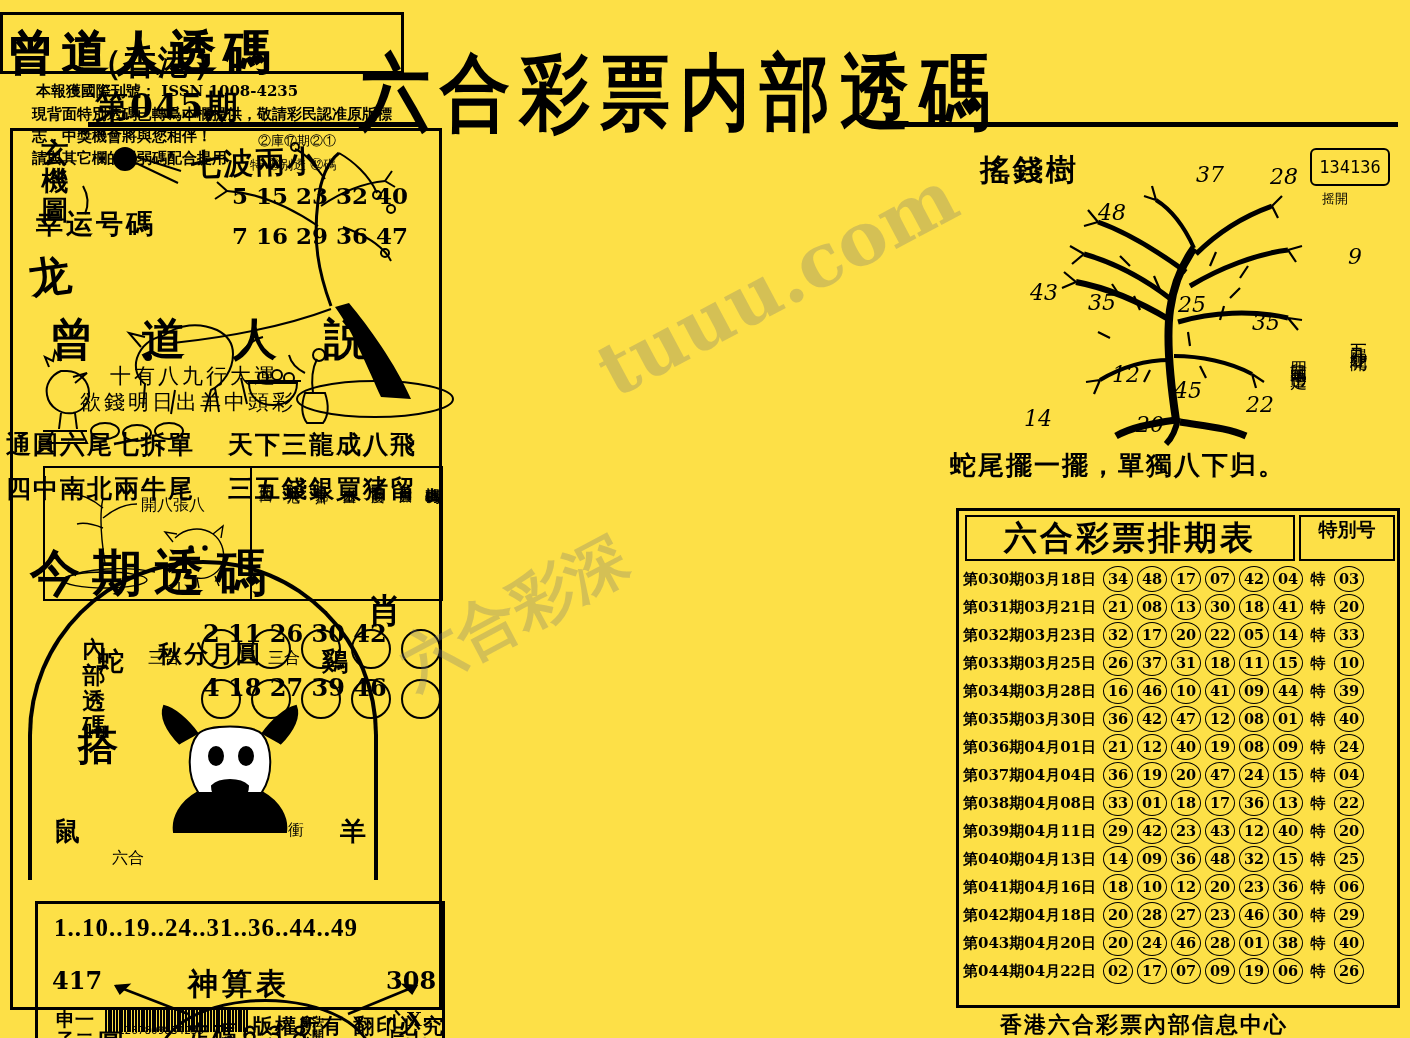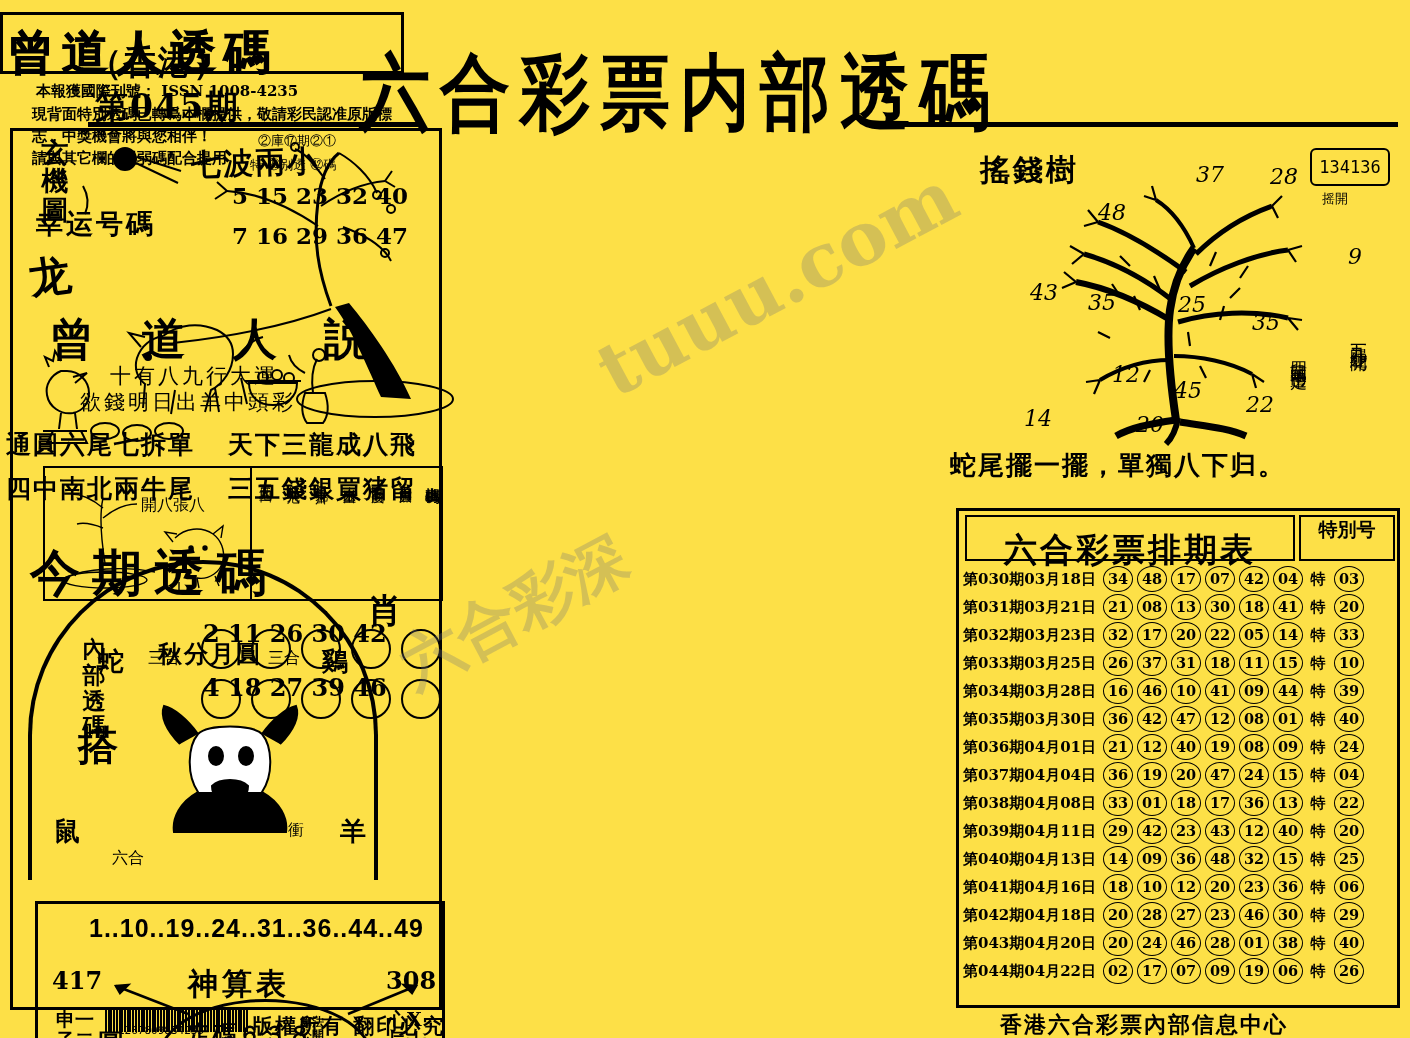--- a/index.html
+++ b/index.html
@@ -26,21 +26,21 @@
   .neibu{position:absolute;left:60px;top:505px;width:42px;font-family:"DejaVu Serif","Liberation Serif",serif;font-size:23px;font-weight:bold;line-height:1.12;text-align:center;}
   .pic-box{position:absolute;left:30px;top:335px;width:400px;height:135px;border:2px solid #000;box-sizing:border-box;}
   .pic-box .cap{position:absolute;left:96px;top:3px;font-size:16px;font-family:Liberation Serif, serif;margin-top:24px;}
   .pic-inner-div{position:absolute;left:205px;top:0;width:2px;height:131px;background:#000;}
   .glyphcol{position:absolute;font-family:"DejaVu Serif","Liberation Serif",serif;font-size:13px;line-height:1.15;writing-mode:vertical-rl;text-orientation:upright;white-space:pre-line;letter-spacing:1px;}
   .numrow{position:absolute;font-family:"DejaVu Serif","Liberation Serif",serif;font-size:24px;font-weight:bold;letter-spacing:0px;}
   .circlerow{position:absolute;display:flex;gap:10px;}
   .circ{width:40px;height:40px;border:2px solid #000;border-radius:50%;box-sizing:border-box;}
 
   #lucky-box{left:22px;top:770px;width:410px;height:232px;border:3px solid #000;}
-  .lucky-nums{position:absolute;left:16px;top:10px;font-family:Liberation Sans, sans-serif;font-size:25px;font-weight:bold;letter-spacing:1px;margin-left:35px;}
+  .lucky-nums{position:absolute;left:16px;top:10px;font-family:Liberation Serif, serif;font-size:25px;font-weight:bold;letter-spacing:1px;}
   .shensuan{position:absolute;left:150px;top:60px;font-family:"DejaVu Serif","Liberation Serif",serif;font-size:30px;font-weight:bold;letter-spacing:4px;}
   .oval{position:absolute;left:120px;top:95px;width:215px;height:118px;border:3px solid #000;border-radius:50%/50%;box-sizing:border-box;}
   .dm{position:absolute;left:150px;top:115px;font-family:"DejaVu Serif","Liberation Serif",serif;font-size:23px;font-weight:bold;letter-spacing:2px;}
   .sfgk{position:absolute;left:262px;top:112px;font-size:12px;font-family:"DejaVu Serif",serif;line-height:1.1;width:30px;font-weight:bold;}
   .cn417{position:absolute;left:14px;top:62px;font-family:"DejaVu Serif",serif;font-size:24px;font-weight:bold;}
   .cn308{position:absolute;left:348px;top:62px;font-family:"DejaVu Serif",serif;font-size:24px;font-weight:bold;}
   .shenzi{position:absolute;left:18px;top:105px;font-family:"DejaVu Serif",serif;font-size:19px;font-weight:bold;line-height:1.1;width:46px;}
   .yuanzi{position:absolute;left:60px;top:122px;font-family:"DejaVu Serif",serif;font-size:26px;font-weight:bold;}
   .xinzi{position:absolute;left:350px;top:105px;font-family:"DejaVu Serif",serif;font-size:19px;font-weight:bold;line-height:1.1;width:48px;}
 
@@ -70,21 +70,21 @@
   .yqs{position:absolute;left:980px;top:150px;font-family:Liberation Serif, serif;font-size:30px;font-weight:bold;letter-spacing:3px;}
   .codebox{position:absolute;left:1310px;top:148px;width:76px;height:34px;border:2px solid #000;border-radius:6px;text-align:center;font-size:17px;font-family:"DejaVu Sans Mono",monospace;line-height:34px;}
   .codebox-sub{position:absolute;left:1322px;top:190px;font-size:13px;font-family:"DejaVu Serif",serif;}
   .tnum{position:absolute;font-family:"DejaVu Serif","Liberation Serif",serif;font-size:22px;font-style:italic;}
   .vtext{position:absolute;writing-mode:vertical-rl;text-orientation:upright;font-family:"DejaVu Serif","Liberation Serif",serif;font-size:17px;letter-spacing:2px;}
   .snake-line{position:absolute;left:950px;top:448px;font-family:"DejaVu Serif","Liberation Serif",serif;font-size:26px;font-weight:bold;letter-spacing:2px;}
 
   
   #table-panel{left:956px;top:508px;width:444px;height:500px;border:3px solid #000;}
   .tbl-title{position:absolute;left:6px;top:4px;width:330px;height:46px;border:2px solid #000;box-sizing:border-box;}
-  .tbl-title span{display:block;text-align:center;font-family:"DejaVu Serif","Liberation Serif",serif;font-size:33px;font-weight:bold;letter-spacing:3px;line-height:42px;margin-top:12px;}
+  .tbl-title span{display:block;text-align:center;font-family:"DejaVu Serif","Liberation Serif",serif;font-size:33px;font-weight:bold;letter-spacing:3px;line-height:42px;}
   .tbl-special{position:absolute;left:340px;top:4px;width:96px;height:46px;border:2px solid #000;box-sizing:border-box;text-align:center;font-family:"DejaVu Serif","Liberation Serif",serif;font-size:19px;font-weight:bold;line-height:1.05;padding-top:3px;}
   table.draws{position:absolute;left:4px;top:54px;border-collapse:collapse;font-family:"DejaVu Serif","Liberation Serif",serif;}
   table.draws td{padding:0;height:28px;font-size:15px;white-space:nowrap;}
   td.date{width:138px;font-size:15.5px;padding-left:4px;font-weight:bold;}
   td.ball{width:34px;text-align:center;}
   td.ball span{display:inline-block;width:28px;height:24px;line-height:24px;border:1.6px solid #000;border-radius:50%;font-size:14.5px;font-weight:bold;}
   td.te{width:26px;text-align:center;font-size:15px;font-weight:bold;}
   td.tenum{width:36px;text-align:center;}
   td.tenum span{display:inline-block;width:28px;height:24px;line-height:24px;border:1.6px solid #000;border-radius:50%;font-size:14.5px;font-weight:bold;}
 

